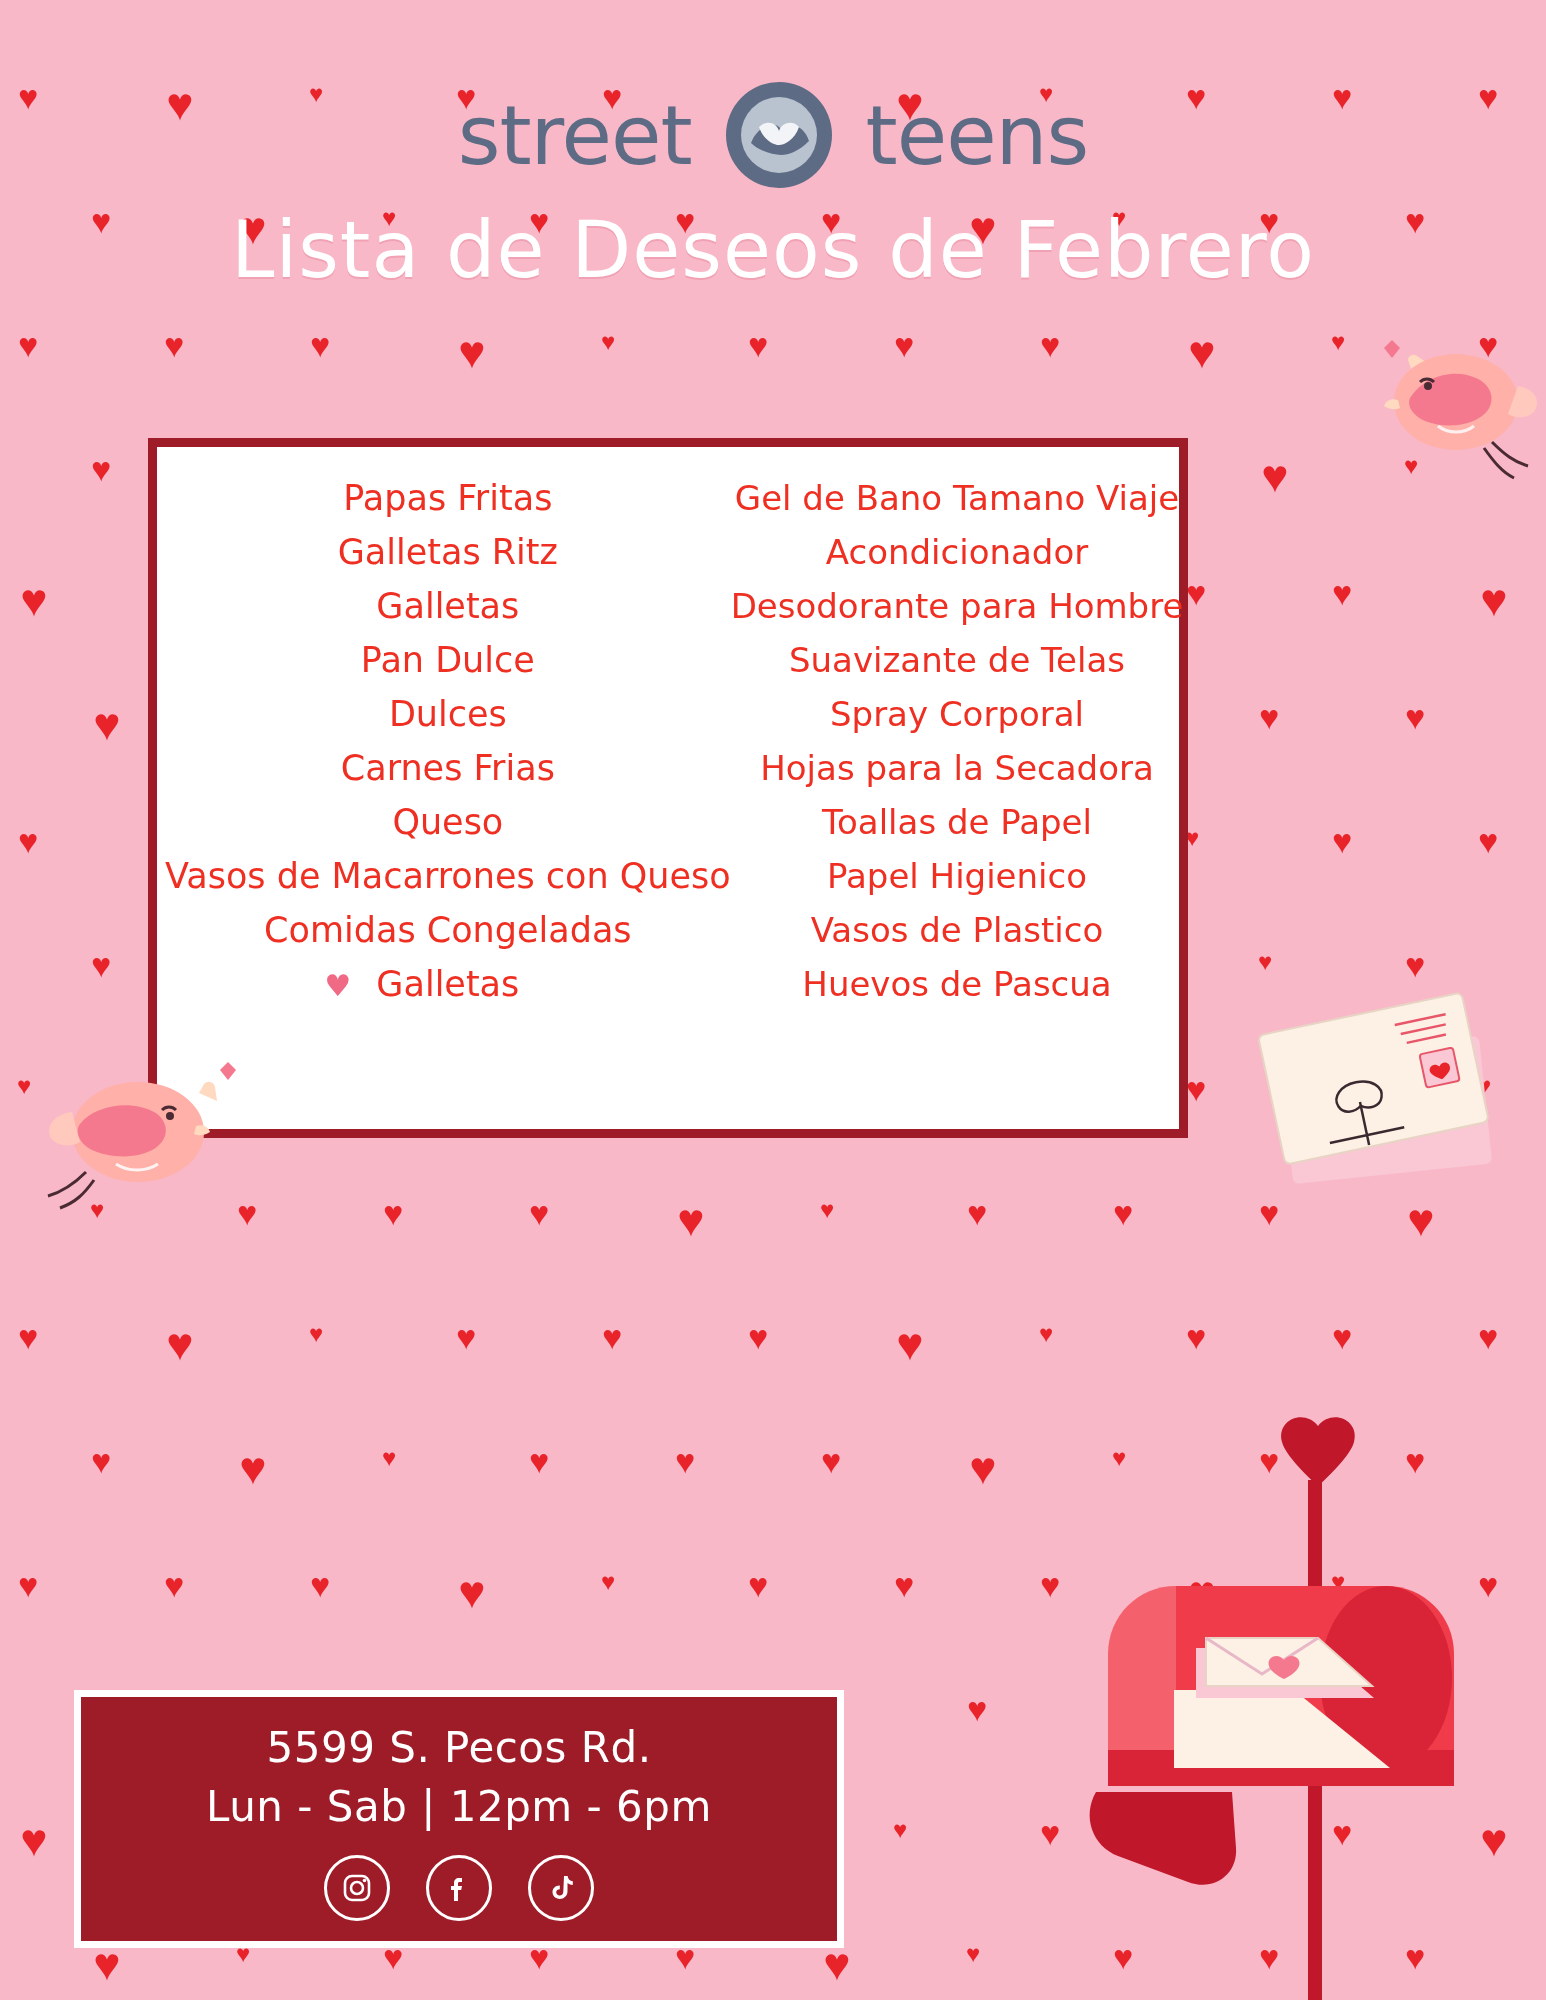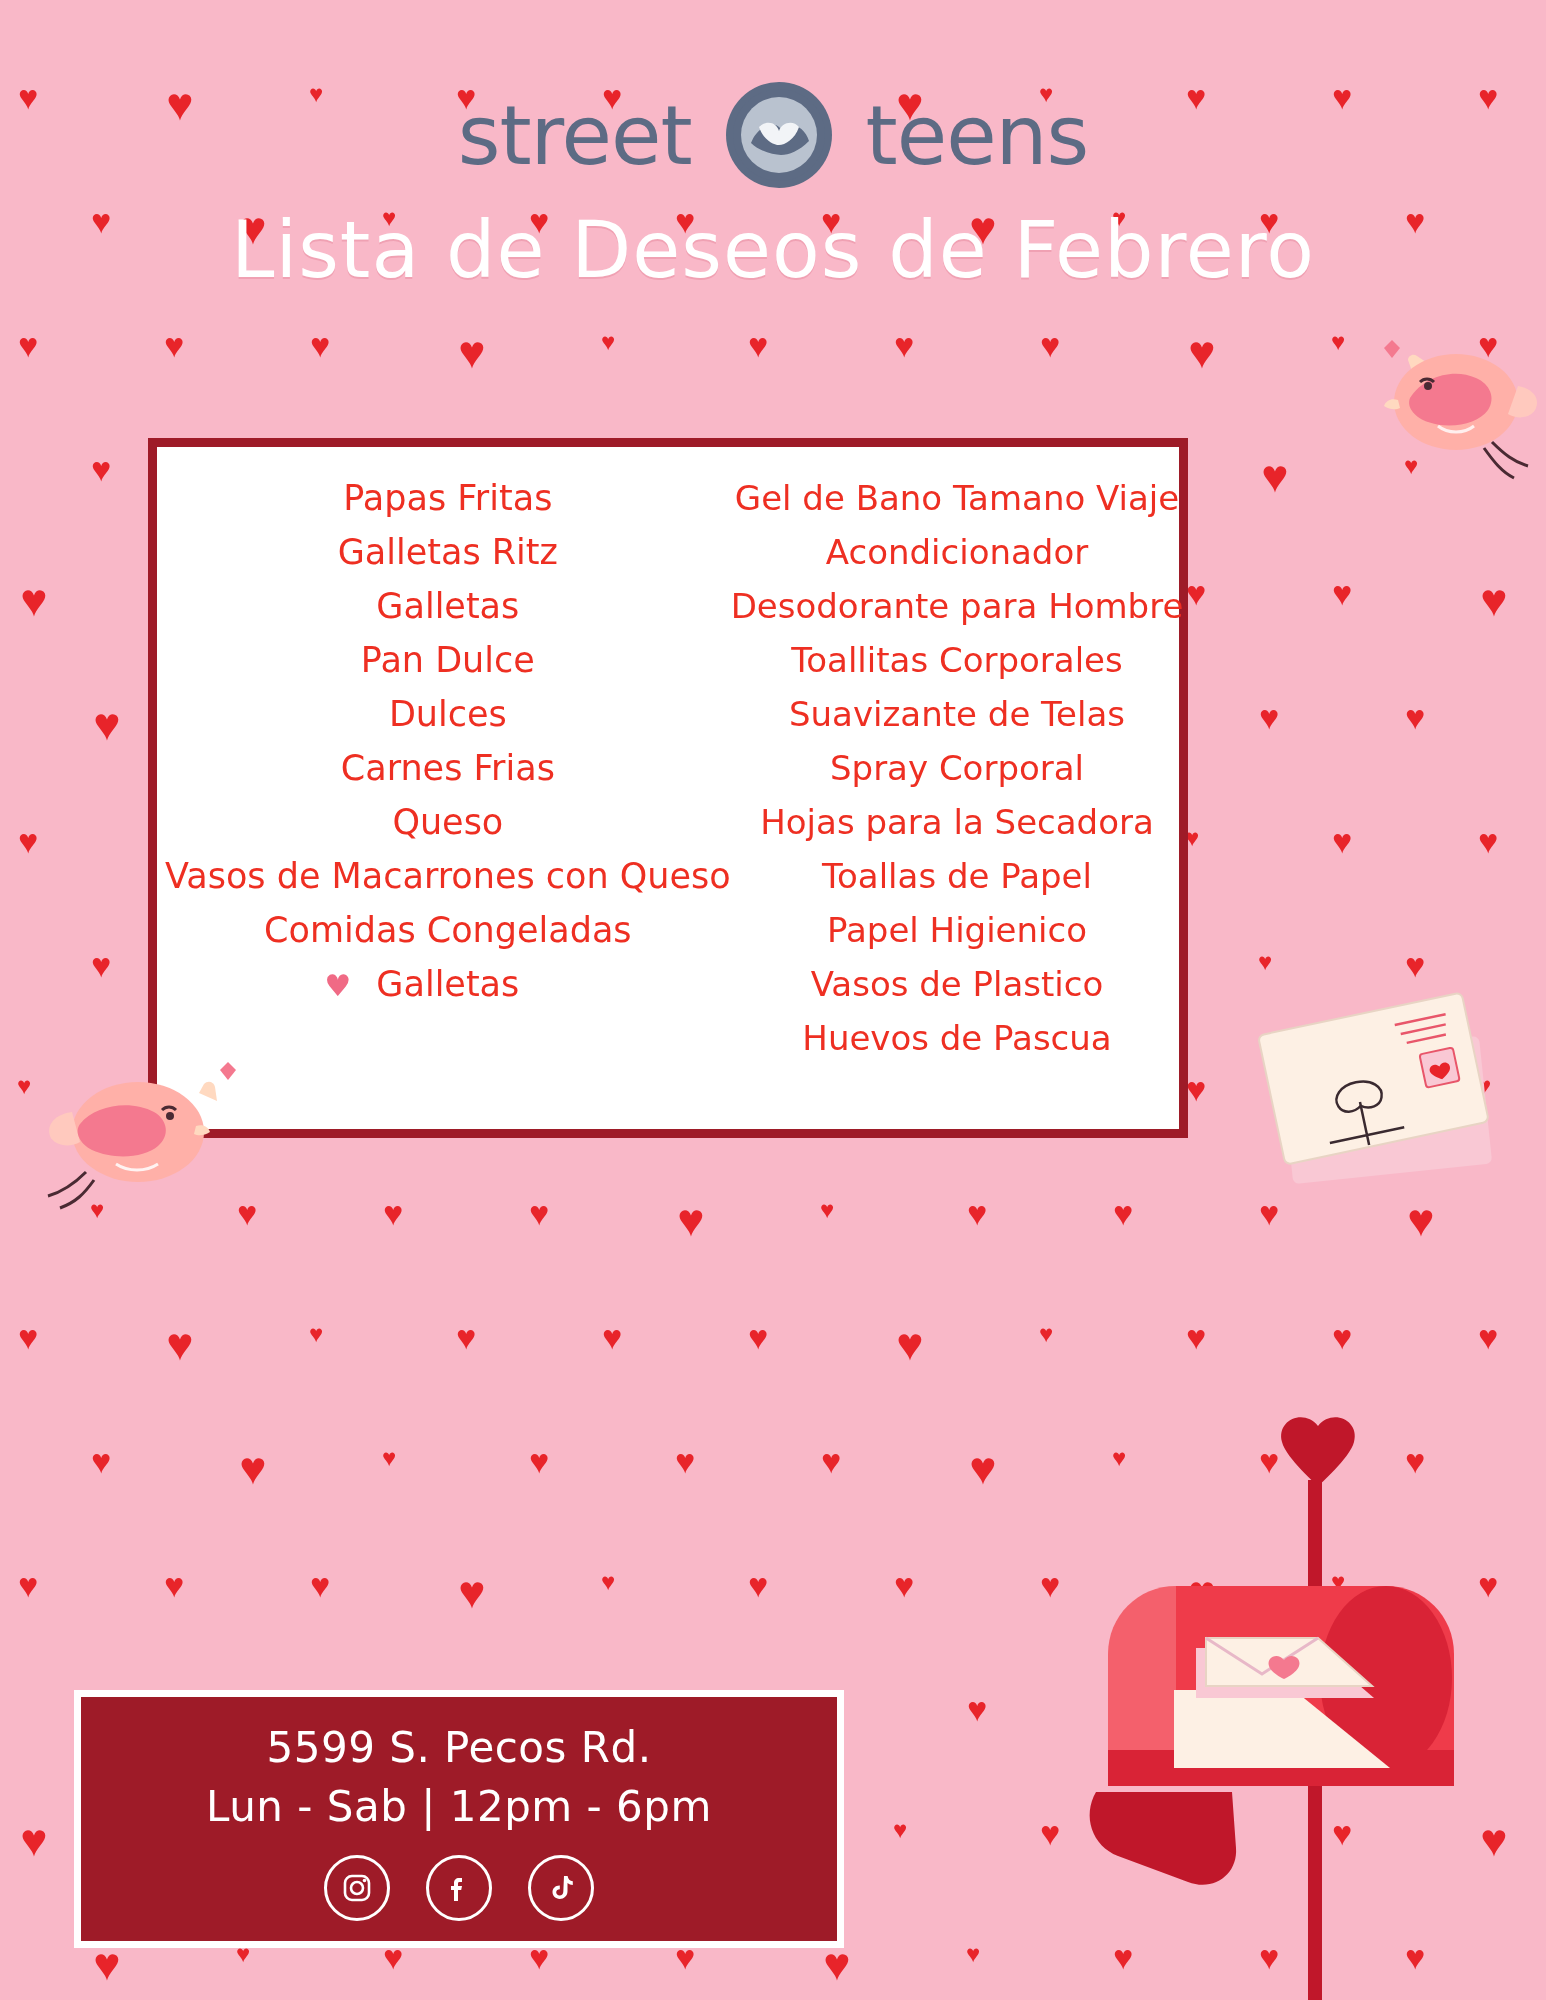--- a/index.html
+++ b/index.html
@@ -390,21 +390,20 @@
         <span class="gatorade-wrap">
           <span class="mini-heart">♥</span>
           <span>Galletas</span>
         </span>
       </div>
     </div>
     <div class="list-col right">
       <div class="list-item">Gel de Bano Tamano Viaje</div>
       <div class="list-item">Acondicionador</div>
       <div class="list-item">Desodorante para Hombre</div>
-      <div class="list-item">Toallitas Corporales</div>
       <div class="list-item">Suavizante de Telas</div>
       <div class="list-item">Spray Corporal</div>
       <div class="list-item">Hojas para la Secadora</div>
       <div class="list-item">Toallas de Papel</div>
       <div class="list-item">Papel Higienico</div>
       <div class="list-item">Vasos de Plastico</div>
       <div class="list-item">Huevos de Pascua</div>
     </div>
   </div>
 </div>

